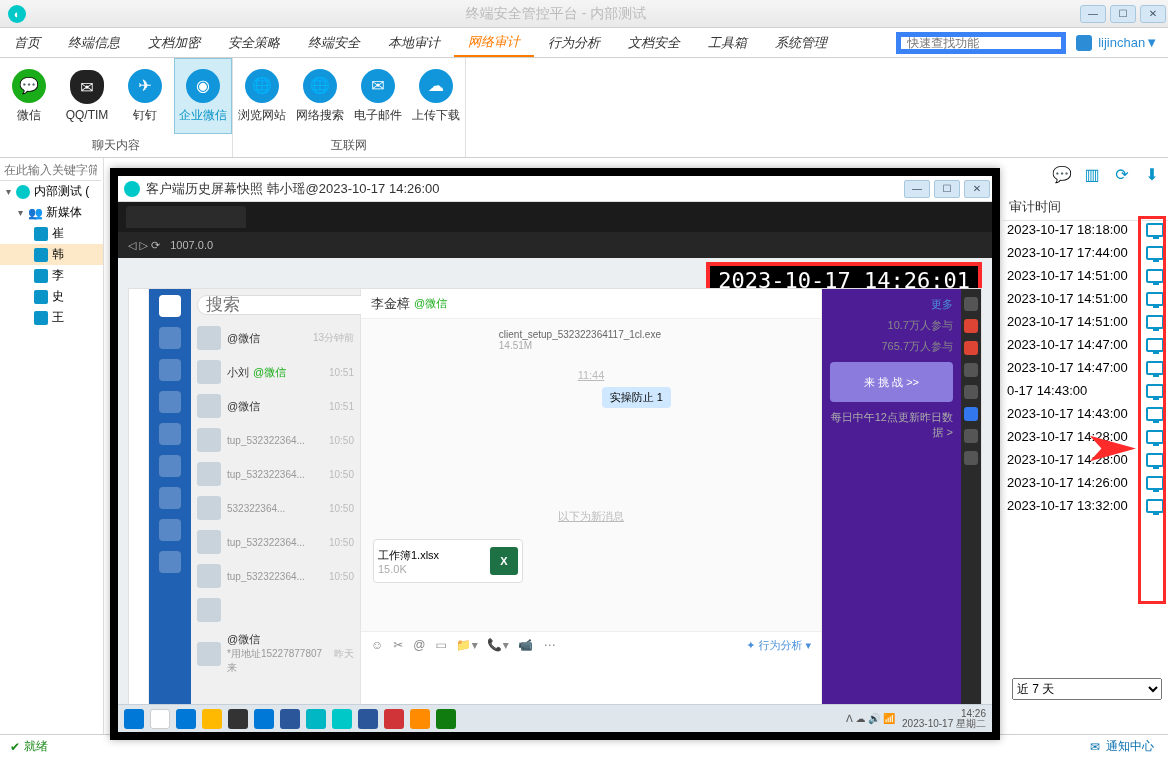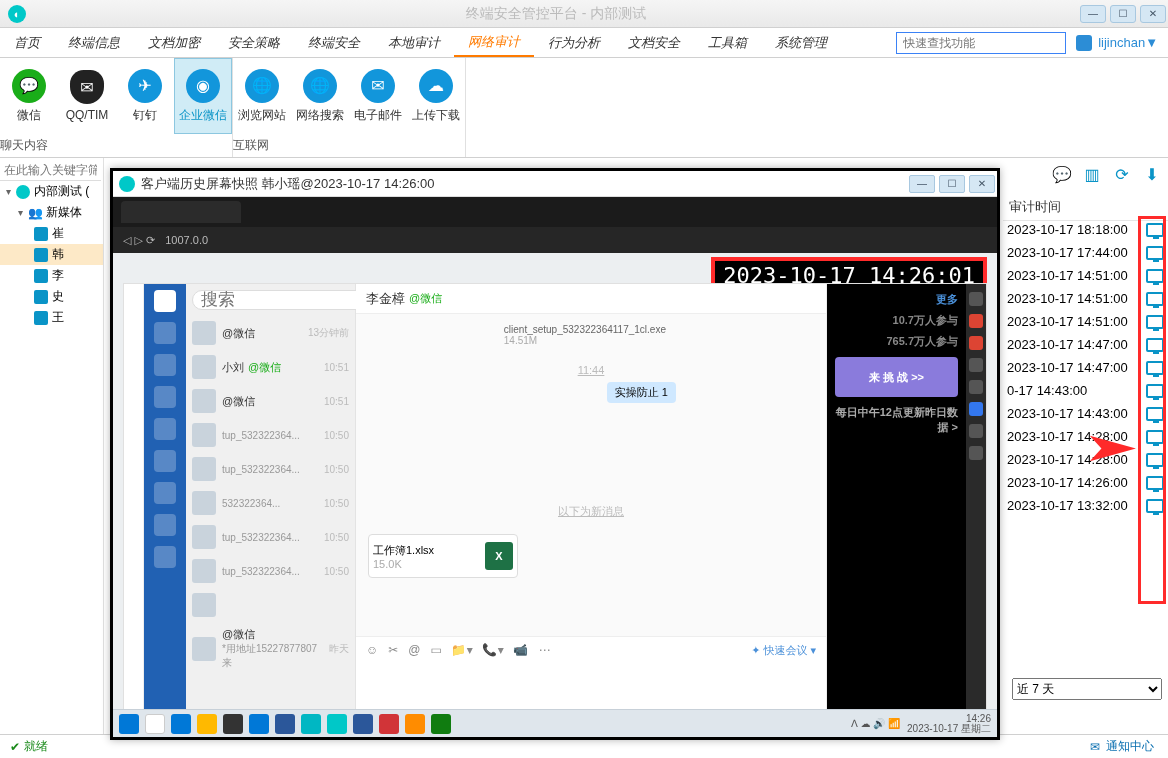--- a/index.html
+++ b/index.html
@@ -6,30 +6,30 @@
 html, body { width: 1168px; height: 758px; overflow: hidden; background: #fff; }
 .titlebar { height: 28px; background: linear-gradient(#f5f5f5,#e9e9e9); display: flex; align-items: center; border-bottom: 1px solid #d0d0d0; }
 .titlebar .logo { width: 18px; height: 18px; border-radius: 50%; background: #00c8c8; margin: 0 8px; display:flex;align-items:center;justify-content:center;color:#fff;font-size:11px;}
 .titlebar .title { flex: 1; text-align: center; color: #bbb; font-size: 14px; }
 .titlebar .winbtns { display: flex; }
 .titlebar .winbtn { width: 26px; height: 18px; margin: 0 2px; border: 1px solid #a8c8e0; background: #d5e7f4; border-radius: 3px; display:flex;align-items:center;justify-content:center;font-size:10px;color:#456;}
 .menubar { height: 30px; display: flex; align-items: center; border-bottom: 1px solid #d0d0d0; font-size: 13px; }
 .menubar .tab { padding: 0 14px; height: 100%; display:flex; align-items:center; color:#333; cursor:pointer;font-style:italic;}
 .menubar .tab.active { color:#ff7b00; border-bottom:2px solid #ff7b00; }
 .menubar .spacer { flex:1; }
-.menubar .search { width: 170px; height: 22px; border:1px solid #3b82f6; font-size:12px; padding:0 6px; color:#999;margin-left:9px;}
+.menubar .search { width: 170px; height: 22px; border:5px solid #3b82f6; font-size:12px; padding:0 6px; color:#999;margin-left:9px;}
 .menubar .user { display:flex; align-items:center; color:#2c8dd6; font-size:13px; padding:0 10px;}
 .menubar .user .uicon{ width:16px;height:16px;background:#2c8dd6;border-radius:3px;margin-right:6px;}
 .ribbon { height: 100px; border-bottom:1px solid #d0d0d0; display:flex; }
 .ribbon-group { display:flex; flex-direction:column; border-right:1px solid #e0e0e0; }
 .ribbon-items { display:flex; flex:1; }
 .ribbon-item { width:58px; display:flex; flex-direction:column; align-items:center; justify-content:center; font-size:12px; color:#333; cursor:pointer;}
 .ribbon-item.active { background:#d0ecf6; border:1px solid #8cc7e0; color:#0a94c7;}
 .ribbon-item .ricon { width:34px; height:34px; border-radius:50%; display:flex;align-items:center;justify-content:center; color:#fff; font-size:16px; margin-bottom:4px;}
-.ribbon-label { font-size:12px; color:#555; padding:3px 0; }
+.ribbon-label { text-align:center; font-size:12px; color:#555; padding:3px 0; }
 .body { position:relative; height: calc(758px - 28px - 30px - 100px - 24px); display:flex; }
 .sidebar { width: 104px; border-right:1px solid #e0e0e0; font-size:12px; padding-top:2px;}
 .sidebar .sinput { width: 98%; border:0; border-bottom:1px solid #ddd; font-size:12px; padding:3px 4px; color:#888;}
 .sidebar .tree-item { display:flex; align-items:center; padding:2px 2px 2px 6px; white-space:nowrap; overflow:hidden;}
 .sidebar .tree-item .caret { width:10px; font-size:10px; color:#666;}
 .sidebar .ticon { width:14px; height:14px; margin-right:4px; border-radius:2px;}
 .sidebar .tree-item.sel { background:#fde9c7; }
 .main { flex:1; position:relative; }
 .right-toolbar { position:absolute; top:6px; right:6px; display:flex; gap:10px;}
 .right-toolbar .ticonb { width:20px;height:20px;color:#0a94c7;display:flex;align-items:center;justify-content:center;font-size:16px;}
@@ -42,21 +42,21 @@
 .right-highlight { position:absolute; border:3px solid #ff2a2a; pointer-events:none;}
 .arrow { position:absolute; color:#ff2a2a; font-size:40px; transform:scaleX(1.7); }
 .bottom-right { position:absolute; bottom:34px; right:6px; width:150px; display:flex; align-items:center;}
 .bottom-right select{ flex:1; height:22px; font-size:12px;}
 .statusbar { height:24px; border-top:1px solid #d0d0d0; display:flex; align-items:center; font-size:12px; }
 .statusbar .ready { color:#1a8a1a; padding:0 10px; display:flex; align-items:center;}
 .statusbar .ready:before{content:"✔ ";color:#1a8a1a;margin-right:4px;}
 .statusbar .notif { margin-left:auto; color:#0a6fb0; padding:0 14px; display:flex;align-items:center;}
 .statusbar .notif:before{content:"✉";margin-right:6px;}
 
-.popup { position:absolute; left:110px; top:168px; width:890px; height:572px; border:3px solid #000000; background:#fff; box-shadow:0 0 8px rgba(0,0,0,.3);}
+.popup { position:absolute; left:110px; top:168px; width:890px; height:572px; border:8px solid #000000; background:#fff; box-shadow:0 0 8px rgba(0,0,0,.3);}
 .popup-title { height:26px; background:#fff; border-bottom:1px solid #ddd; display:flex; align-items:center; font-size:13px;}
 .popup-title .plogo{width:16px;height:16px;border-radius:50%;background:#00c8c8;margin:0 6px;}
 .popup-title .pt{flex:1;color:#333;}
 .popup-title .pwbtns{display:flex;}
 .popup-title .pwbtn{width:26px;height:18px;margin:0 2px;border:1px solid #a8c8e0;background:#d5e7f4;border-radius:2px;display:flex;align-items:center;justify-content:center;font-size:10px;color:#456;}
 .popup-body { position:relative; height:calc(100% - 26px); background:#eceff1;}
 .browser-top{height:30px;background:#1b1b1b;display:flex;align-items:center;padding:0 8px;}
 .browser-tab{height:22px;background:#2b2b2b;border-radius:4px 4px 0 0;width:120px;}
 .browser-url{height:26px;background:#262626;display:flex;align-items:center;padding:0 10px;color:#bbb;font-size:11px;}
 .timestamp-box{position:absolute;top:60px;right:10px;border:4px solid #ff2a2a;background:#000;color:#fff;font-size:22px;padding:2px 8px;font-family:monospace;}
@@ -79,21 +79,21 @@
 .ww-msgs{flex:1;position:relative;background:#fafafa;overflow:hidden;}
 .ww-msgs .tcenter{position:absolute;left:50%;transform:translateX(-50%);color:#bbb;font-size:11px;text-decoration:underline;}
 .ww-filecard{position:absolute;left:12px;top:220px;width:150px;height:44px;background:#fff;border:1px solid #ddd;border-radius:4px;display:flex;align-items:center;padding:4px;gap:6px;font-size:11px;}
 .ww-filecard .xls{width:28px;height:28px;background:#1e7145;color:#fff;display:flex;align-items:center;justify-content:center;font-weight:bold;border-radius:3px;}
 .ww-filecard2{position:absolute;right:160px;top:10px;font-size:10px;color:#666;}
 .ww-bubble{position:absolute;right:150px;top:68px;background:#cfe8ff;border-radius:4px;padding:3px 8px;font-size:11px;}
 .ww-compose{height:90px;border-top:1px solid #eee;}
 .ww-tools{height:26px;display:flex;align-items:center;gap:10px;padding:0 10px;color:#888;font-size:12px;}
 .ww-tools .sp{flex:1;}
 .ww-tools .quick{color:#4a90d9;font-size:11px;}
-.ww-side{width:140px;border-left:1px solid #eee;background:#000000;font-size:11px;color:#888;padding:8px;font-weight:bold;}
+.ww-side{width:140px;border-left:1px solid #eee;background:#4c1d95;font-size:11px;color:#888;padding:8px;}
 .ww-side .more{color:#4a90d9;}
 .ww-side .promo{height:40px;background:#8a7bdc;border-radius:4px;margin:8px 0;color:#fff;display:flex;align-items:center;justify-content:center;font-size:11px;}
 .ww-edge{width:20px;background:#2a2a2a;display:flex;flex-direction:column;align-items:center;gap:8px;padding-top:8px;}
 .ww-edge .ei{width:14px;height:14px;background:#555;border-radius:3px;}
 .taskbar{position:absolute;bottom:0;left:0;right:0;height:28px;background:#dfe6ec;border-top:1px solid #c7d0d8;display:flex;align-items:center;padding:0 6px;gap:6px;}
 .taskbar .tb{width:20px;height:20px;border-radius:3px;}
 .taskbar .tray{margin-left:auto;font-size:10px;color:#555;display:flex;align-items:center;gap:6px;}
 .scrollbar{position:absolute;right:170px;top:60px;bottom:80px;width:16px;background:#f0f0f0;border:1px solid #ddd;}
 .scrollbar .thumb{position:absolute;top:0;left:0;right:0;height:34px;background:#c8c8c8;}
 .scrollbar .arr{position:absolute;left:0;right:0;height:16px;background:#e8e8e8;display:flex;align-items:center;justify-content:center;font-size:9px;color:#666;}
@@ -428,21 +428,21 @@
           <div class="ww-tools">
             <span>☺</span>
             <span>✂</span>
             <span>@</span>
             <span>▭</span>
             <span>📁▾</span>
             <span>📞▾</span>
             <span>📹</span>
             <span>⋯</span>
             <span class="sp"></span>
-            <span class="quick">✦ 快速会议 ▾</span>
+            <span class="quick">✦ 行为分析 ▾</span>
           </div>
         </div>
       </div>
       <div class="ww-side">
         <div style="text-align:right" class="more">更多</div>
         <div style="text-align:right;margin-top:6px">10.7万人参与</div>
         <div style="text-align:right;margin-top:6px">765.7万人参与</div>
         <div class="promo">来 挑 战  &gt;&gt;</div>
         <div style="text-align:right;color:#aaa">每日中午12点更新昨日数据  &gt;</div>
       </div>

